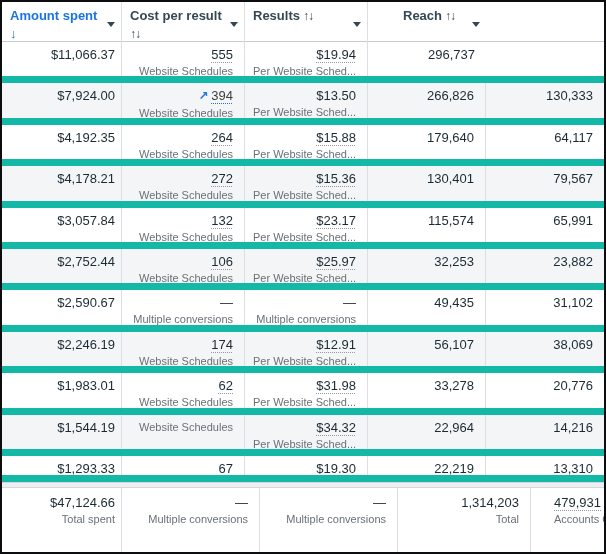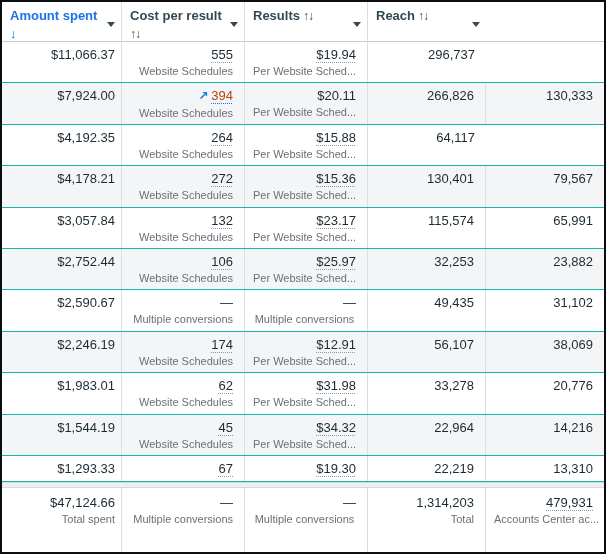--- a/index.html
+++ b/index.html
@@ -25,76 +25,77 @@
     border-bottom: 1px solid #c8cbd0;
     background: #ffffff;
   }
   .th {
     position: relative;
     border-right: 1px solid #dcdee2;
     padding: 4px 6px 2px 8px;
     display: flex; align-items: flex-start; justify-content: space-between;
     cursor: pointer;
   }
-  .th:last-child { border-right: none; }
+  .th:last-child { border-right: none; margin-left: 27px; }
   .h-lines { overflow: hidden; }
   .h-line { white-space: nowrap; font-size: 13px; font-weight: bold; color: #344854; line-height: 16px; }
   .sort-glyph { font-size: 12px; font-weight: bold; color: #344854; letter-spacing: -1px; }
   .sort-glyph.inline { margin-left: 3px; }
   .sort-glyph.active { color: #1b74e4; font-size: 13px; }
   .caret {
     flex: 0 0 auto; align-self: center;
     width: 0; height: 0; margin-left: 4px;
     border-left: 4px solid transparent;
     border-right: 4px solid transparent;
     border-top: 5px solid #344854;
   }
   .th-sorted .h-line { color: #1b74e4; }
   
   .tbody { flex: 0 0 auto; }
   .row {
     height: 41.4px;
-    border-bottom: 1px solid #14b8a6;
+    border-bottom: 7px solid #14b8a6;
     background: #ffffff;
   }
   .row.shaded { background: #f4f5f7; }
   .row.short { height: 26px; }
   .cell {
     border-right: 1px solid #dcdee2;
     padding: 4px 11px 0 8px;
     text-align: right;
     overflow: hidden;
   }
   .cell:last-child { border-right: none; }
   .cell-amount { padding-right: 6px; }
   .value { font-size: 13px; line-height: 17px; color: #1c2b33; white-space: nowrap; }
   .sub { font-size: 11px; line-height: 14px; color: #6a7077; white-space: nowrap; margin-top: 1px; }
-  .cell-cost .sub { text-align: center; }
+  .cell-cost .sub { text-align: right; }
   .dotted {
     text-decoration: underline dotted;
     text-decoration-color: #95989d;
     text-decoration-thickness: 1px;
     text-underline-offset: 3px;
     cursor: pointer;
   }
-  .blue { color: #c2410c; text-align: right; }
+  .blue { color: #404040; text-align: right; }
   .blue.dotted { text-decoration-color: #1b74e4; }
   .trend {
     color: #1b74e4; font-weight: bold; font-size: 12px; margin-right: 3px;
   }
   
   .separator {
     height: 6px; flex: 0 0 6px;
     background: #edeff2;
     border-top: 1px solid #d4d7db;
     border-bottom: 1px solid #d4d7db;
   }
   .total-row {
     flex: 1 1 auto;
     background: #ffffff;
+    gap: 15px;
   }
   .total-row .cell { padding-top: 6px; }
 </style>
 </head>
 <body>
 
 <div class="frame">
 
   <div class="thead grid-row">
     <div class="th th-sorted">
@@ -144,41 +145,44 @@
     </div>
       <div class="row grid-row shaded">
       <div class="cell cell-amount">
         <div class="value">$7,924.00</div>
       </div>
       <div class="cell cell-results">
         <div class="value"><span class="trend">↗</span><span class="dotted blue">394</span></div>
         <div class="sub">Website Schedules</div>
       </div>
       <div class="cell cell-cost">
-        <div class="value"><span>$20.11</span></div>
+        <div class="value"><span>$13.50</span></div>
         <div class="sub">Per Website Sched...</div>
       </div>
       <div class="cell cell-impressions">
         <div class="value">266,826</div>
       </div>
       <div class="cell cell-reach">
         <div class="value">130,333</div>
       </div>
     </div>
       <div class="row grid-row">
       <div class="cell cell-amount">
         <div class="value">$4,192.35</div>
       </div>
       <div class="cell cell-results">
         <div class="value"><span class="dotted">264</span></div>
         <div class="sub">Website Schedules</div>
       </div>
       <div class="cell cell-cost">
         <div class="value"><span class="dotted">$15.88</span></div>
         <div class="sub">Per Website Sched...</div>
+      </div>
+      <div class="cell cell-impressions">
+        <div class="value">179,640</div>
       </div>
       <div class="cell cell-reach">
         <div class="value">64,117</div>
       </div>
     </div>
       <div class="row grid-row shaded">
       <div class="cell cell-amount">
         <div class="value">$4,178.21</div>
       </div>
       <div class="cell cell-results">
@@ -289,21 +293,20 @@
       </div>
       <div class="cell cell-reach">
         <div class="value">20,776</div>
       </div>
     </div>
       <div class="row grid-row shaded">
       <div class="cell cell-amount">
         <div class="value">$1,544.19</div>
       </div>
       <div class="cell cell-results">
-        <div class="value"><span class="dotted">45</span></div>
         <div class="sub">Website Schedules</div>
       </div>
       <div class="cell cell-cost">
         <div class="value"><span class="dotted">$34.32</span></div>
         <div class="sub">Per Website Sched...</div>
       </div>
       <div class="cell cell-impressions">
         <div class="value">22,964</div>
       </div>
       <div class="cell cell-reach">

